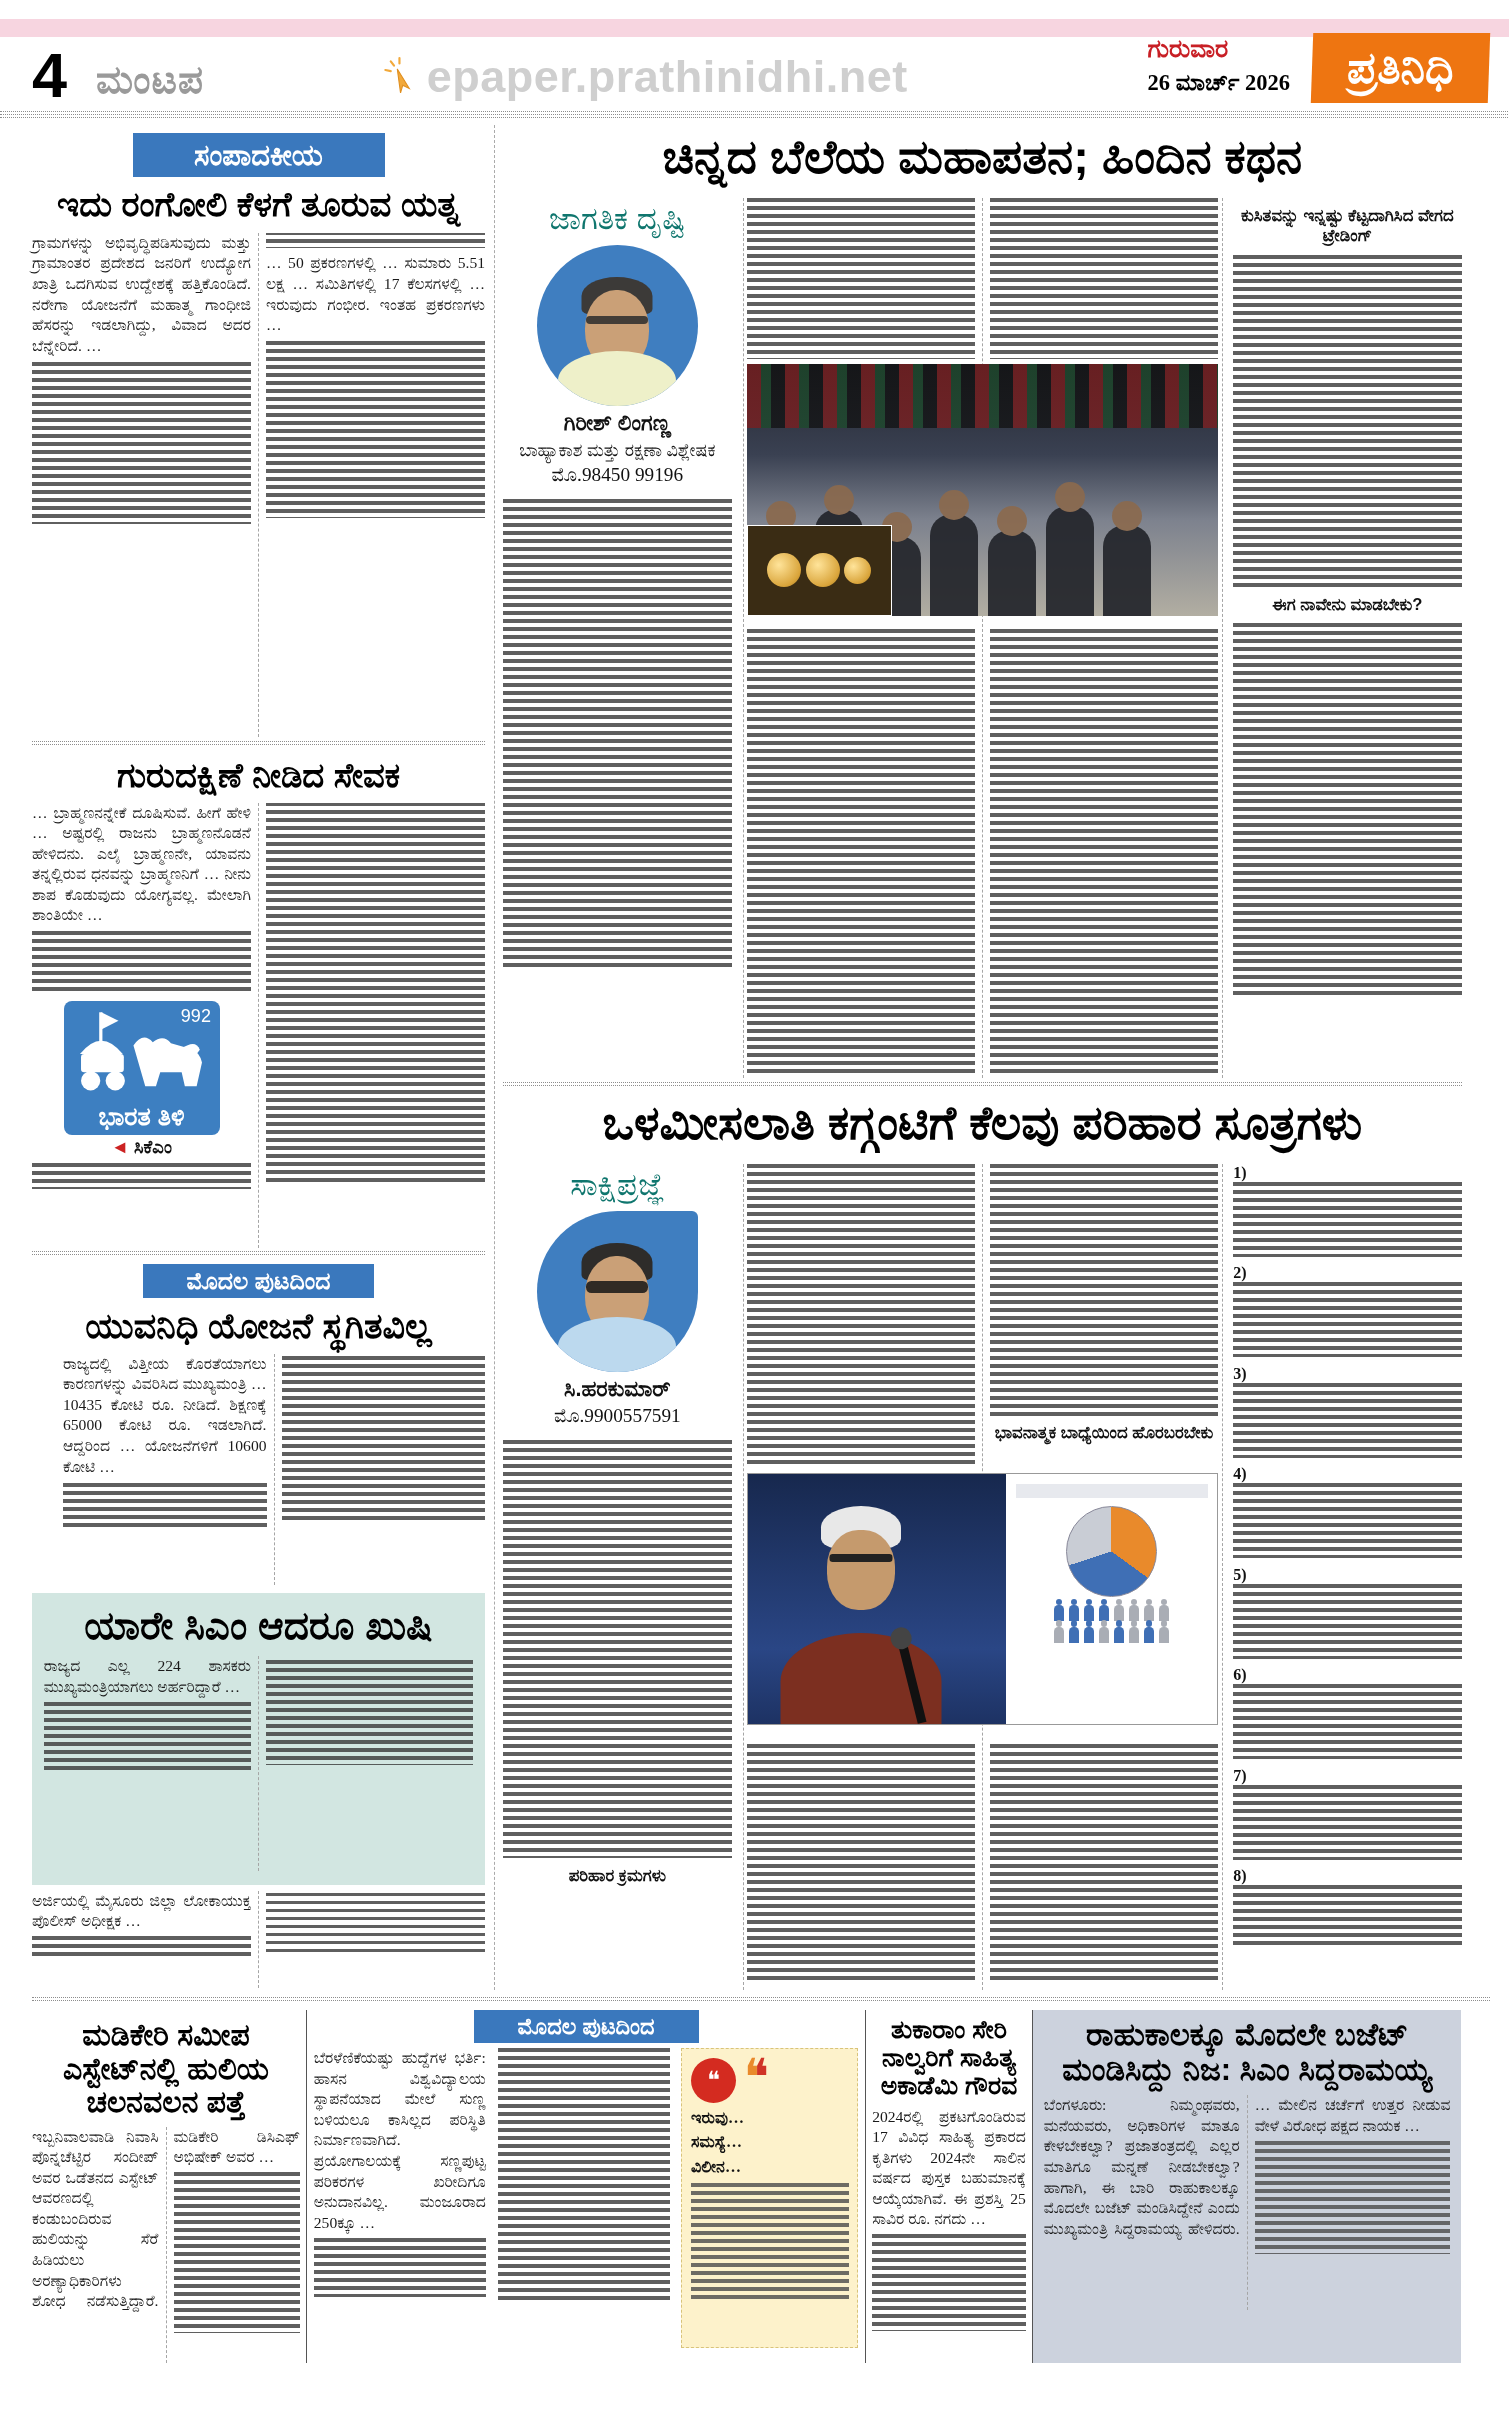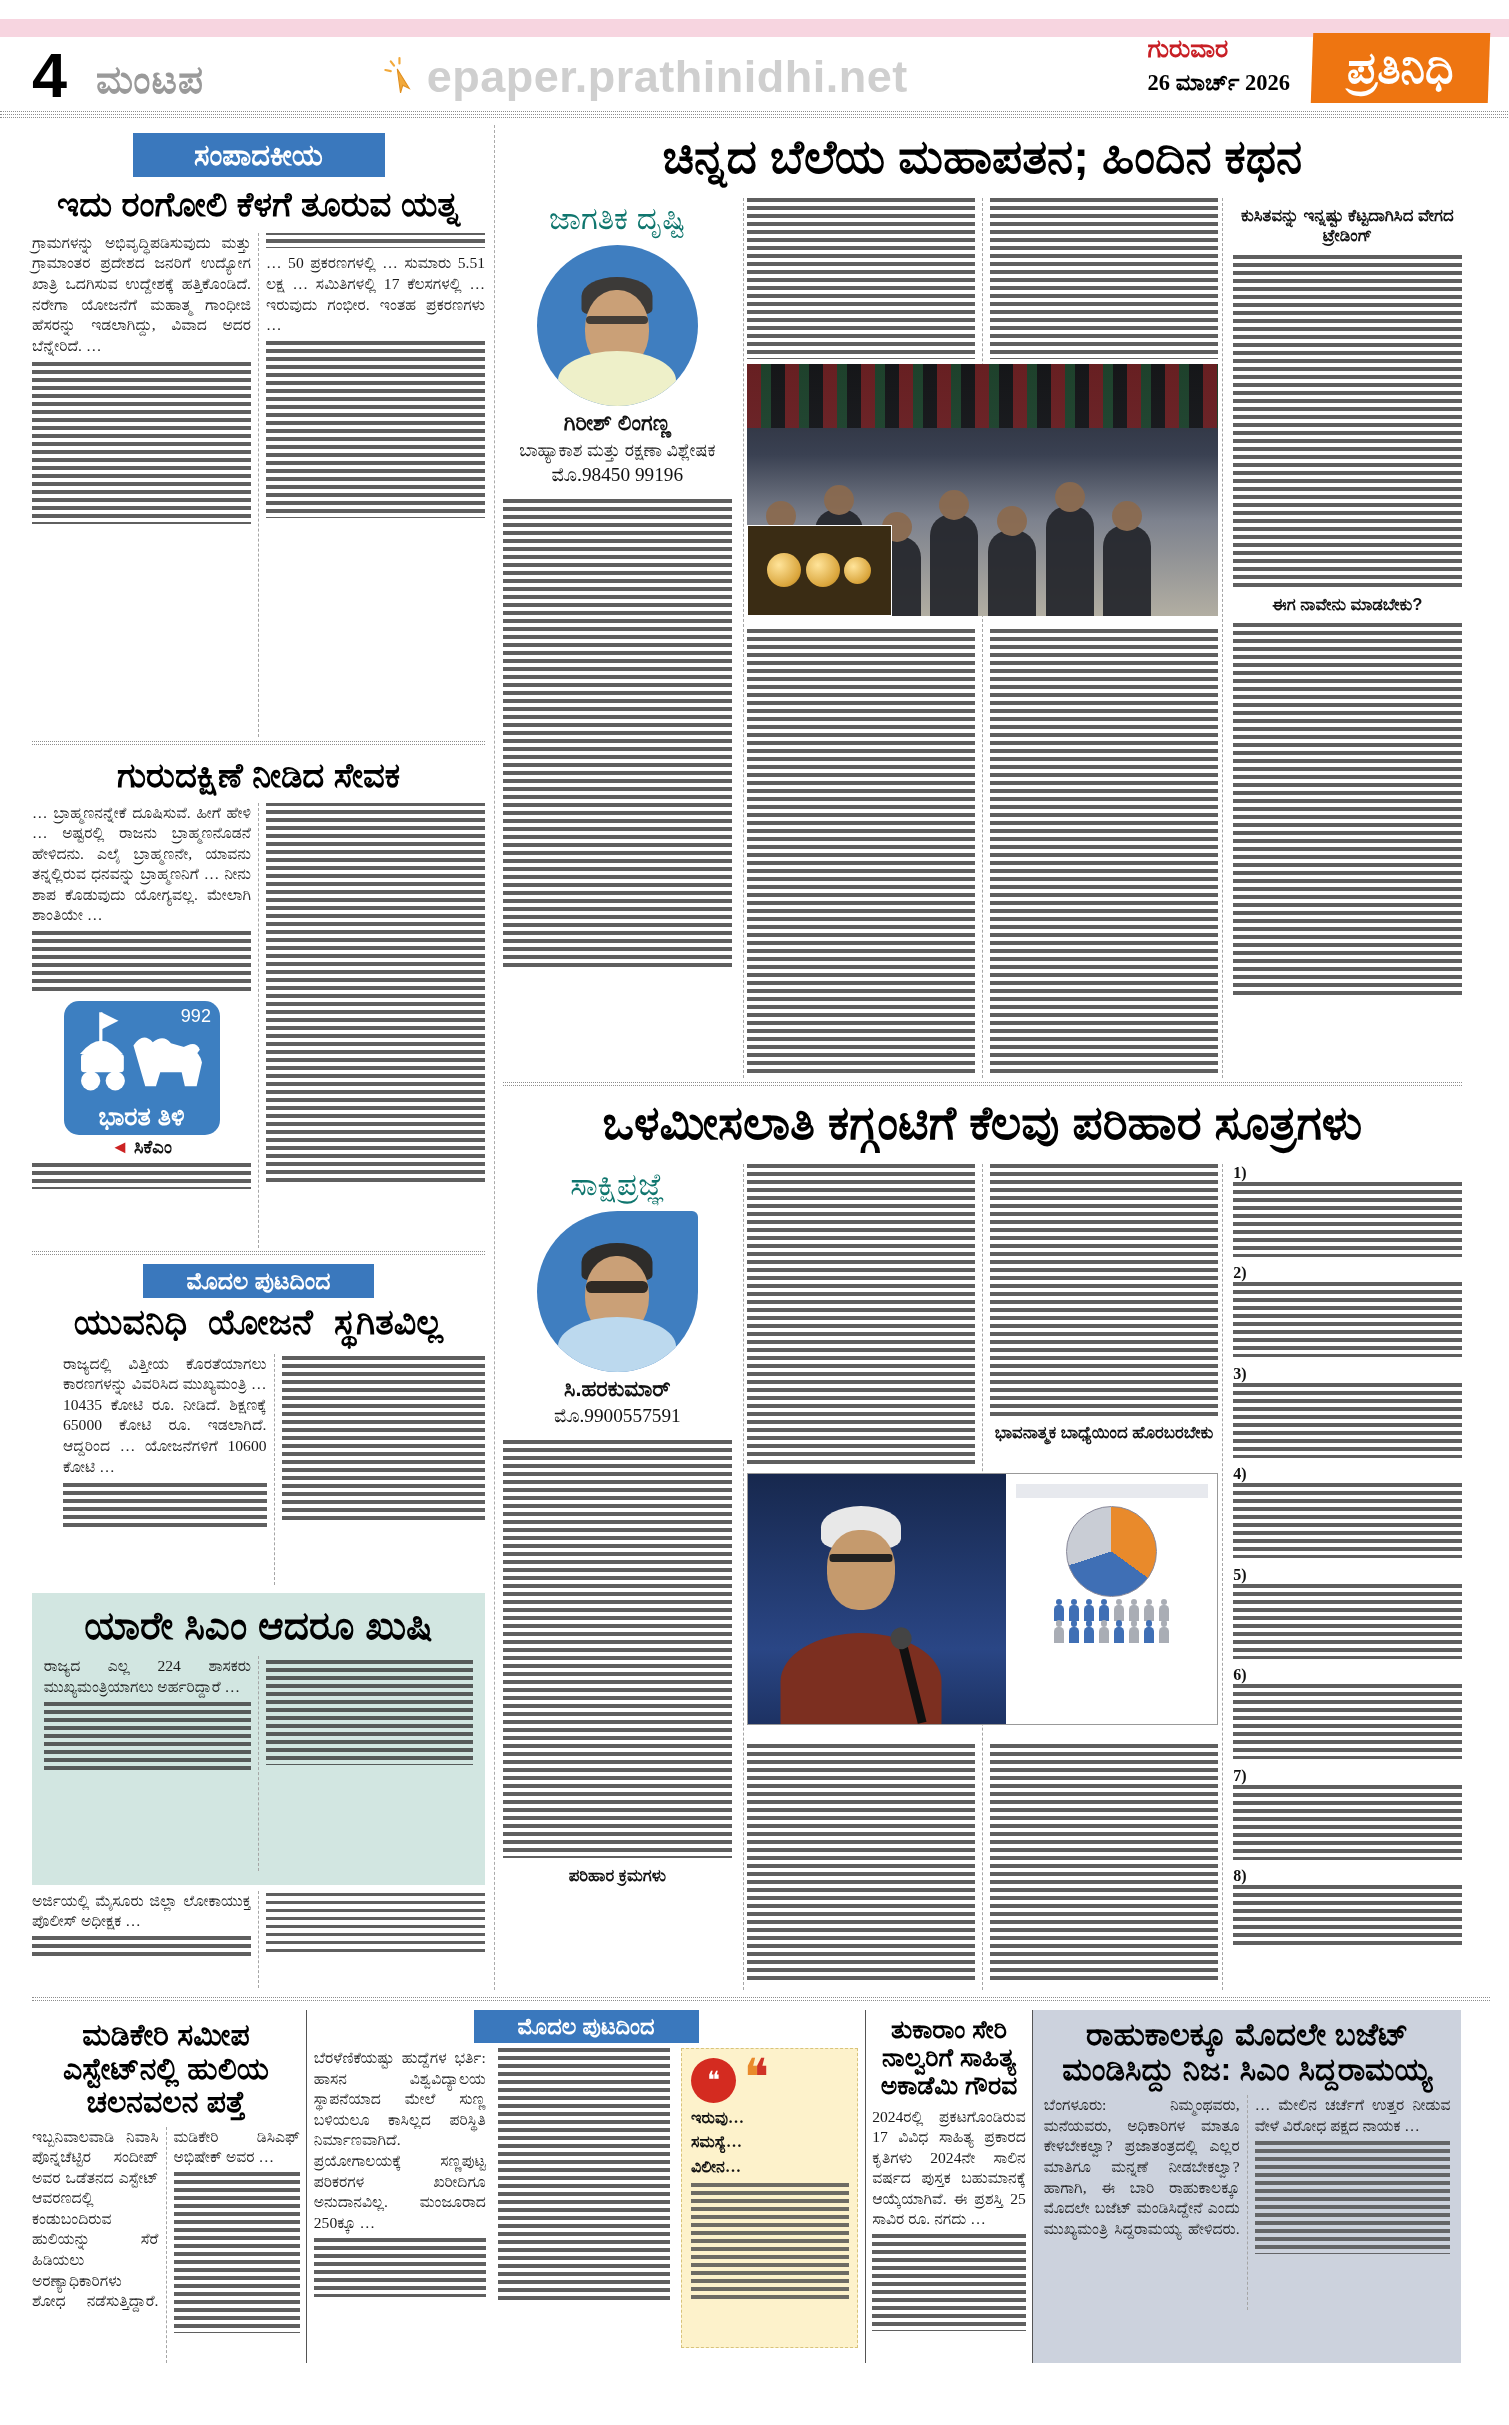--- a/index.html
+++ b/index.html
@@ -78,21 +78,21 @@
   .sid-mic::before { content:""; position:absolute; top:-18px; left:-6.4px; width:21.5px; height:21.5px; border-radius:50%; background:#444; }
   .infog { background:#fff; padding:9.7px; position:relative; }
   .infog-bar { height:14px; background:#e7e9ee; margin-bottom:7.5px; }
   .pie { width:91px; height:91px; border-radius:50%; background:conic-gradient(#e98a2b 0 35%, #3f6fb5 35% 70%, #c9cdd5 70% 100%); margin:3.2px auto 8.6px; border:1.1px solid #889;}
   .pplrow { display:flex; gap:4.3px; justify-content:center; margin-top:5.4px; }
   .ppl { width:10.7px; height:16px; position:relative; background:#3f6fb5; border-radius:4.3px 4.3px 0 0; }
   .ppl::before{content:"";position:absolute;top:-6.4px;left:2.1px;width:6.4px;height:6.4px;border-radius:50%;background:inherit;}
   .ppl.g { background:#a9adb5; }
 
   
-  .stamp { width:156px; height:134px; background:#3d7fc1; border-radius:15px; position:relative; margin:5.4px auto 2.1px; overflow:hidden; }
+  .stamp { width:156px; height:134px; background:#3d7fc1; border-radius:8px; position:relative; margin:5.4px auto 2.1px; overflow:hidden; }
   .stamp-num { position:absolute; top:5.4px; right:8.6px; color:#fff; font-size:18px; }
   .stamp-title { position:absolute; bottom:3.2px; left:0; right:0; text-align:center; color:#fff; font-size:25px; font-weight:700; }
   .stamp svg { position:absolute; top:7.5px; left:5.4px; }
   .stamp-credit { text-align:center; font-weight:700; font-size:18px; margin-bottom:5.4px; }
   .tri { color:#cc2222; }
 
   
   .greenbox { background:#d2e6e1; padding:10.7px 11.8px 14px; margin:8.6px 0 5.4px; }
   .graybox { background:#ccd2dd; padding:8.6px 10.7px 10.7px; height:100%; }
   .quotebox { background:#fdf2cb; border:0.5px dashed #d8c37a; padding:8.6px; position:relative; height:300px; }
@@ -194,21 +194,21 @@
         </div>
       </div>
 
       <div class="dots3">
           <i></i>
           <i></i>
         </div>
 
       <div>
         <div class="bluelabel" style="width:231px;height:34px;font-size:23.6px;line-height:34px;margin:5.4px auto 7.5px;">ಮೊದಲ ಪುಟದಿಂದ</div>
-        <div class="hl" style="font-size:35px;margin-bottom:8.6px;font-family:Liberation Mono, monospace;">ಯುವನಿಧಿ ಯೋಜನೆ ಸ್ಥಗಿತವಿಲ್ಲ</div>
+        <div class="hl" style="font-size:35px;margin-bottom:8.6px;">ಯುವನಿಧಿ ಯೋಜನೆ ಸ್ಥಗಿತವಿಲ್ಲ</div>
         <div class="cols2" style="height:231px;margin-left:31px;">
           <p class="lead">ರಾಜ್ಯದಲ್ಲಿ ವಿತ್ತೀಯ ಕೊರತೆಯಾಗಲು ಕಾರಣಗಳನ್ನು ವಿವರಿಸಿದ ಮುಖ್ಯಮಂತ್ರಿ … 10435 ಕೋಟಿ ರೂ. ನೀಡಿದೆ. ಶಿಕ್ಷಣಕ್ಕೆ 65000 ಕೋಟಿ ರೂ. ಇಡಲಾಗಿದೆ. ಆದ್ದರಿಂದ … ಯೋಜನೆಗಳಿಗೆ 10600 ಕೋಟಿ …</p>
           <div class="fl" style="height:215px;margin:5.4px 0;"></div>
         </div>
       </div>
 
       <div class="greenbox">
         <div class="hl" style="font-size:39px;margin-bottom:8.6px;">ಯಾರೇ ಸಿಎಂ ಆದರೂ ಖುಷಿ</div>
         <div class="cols2" style="height:215px;">
           <p class="lead">ರಾಜ್ಯದ ಎಲ್ಲ 224 ಶಾಸಕರು ಮುಖ್ಯಮಂತ್ರಿಯಾಗಲು ಅರ್ಹರಿದ್ದಾರೆ …</p>

